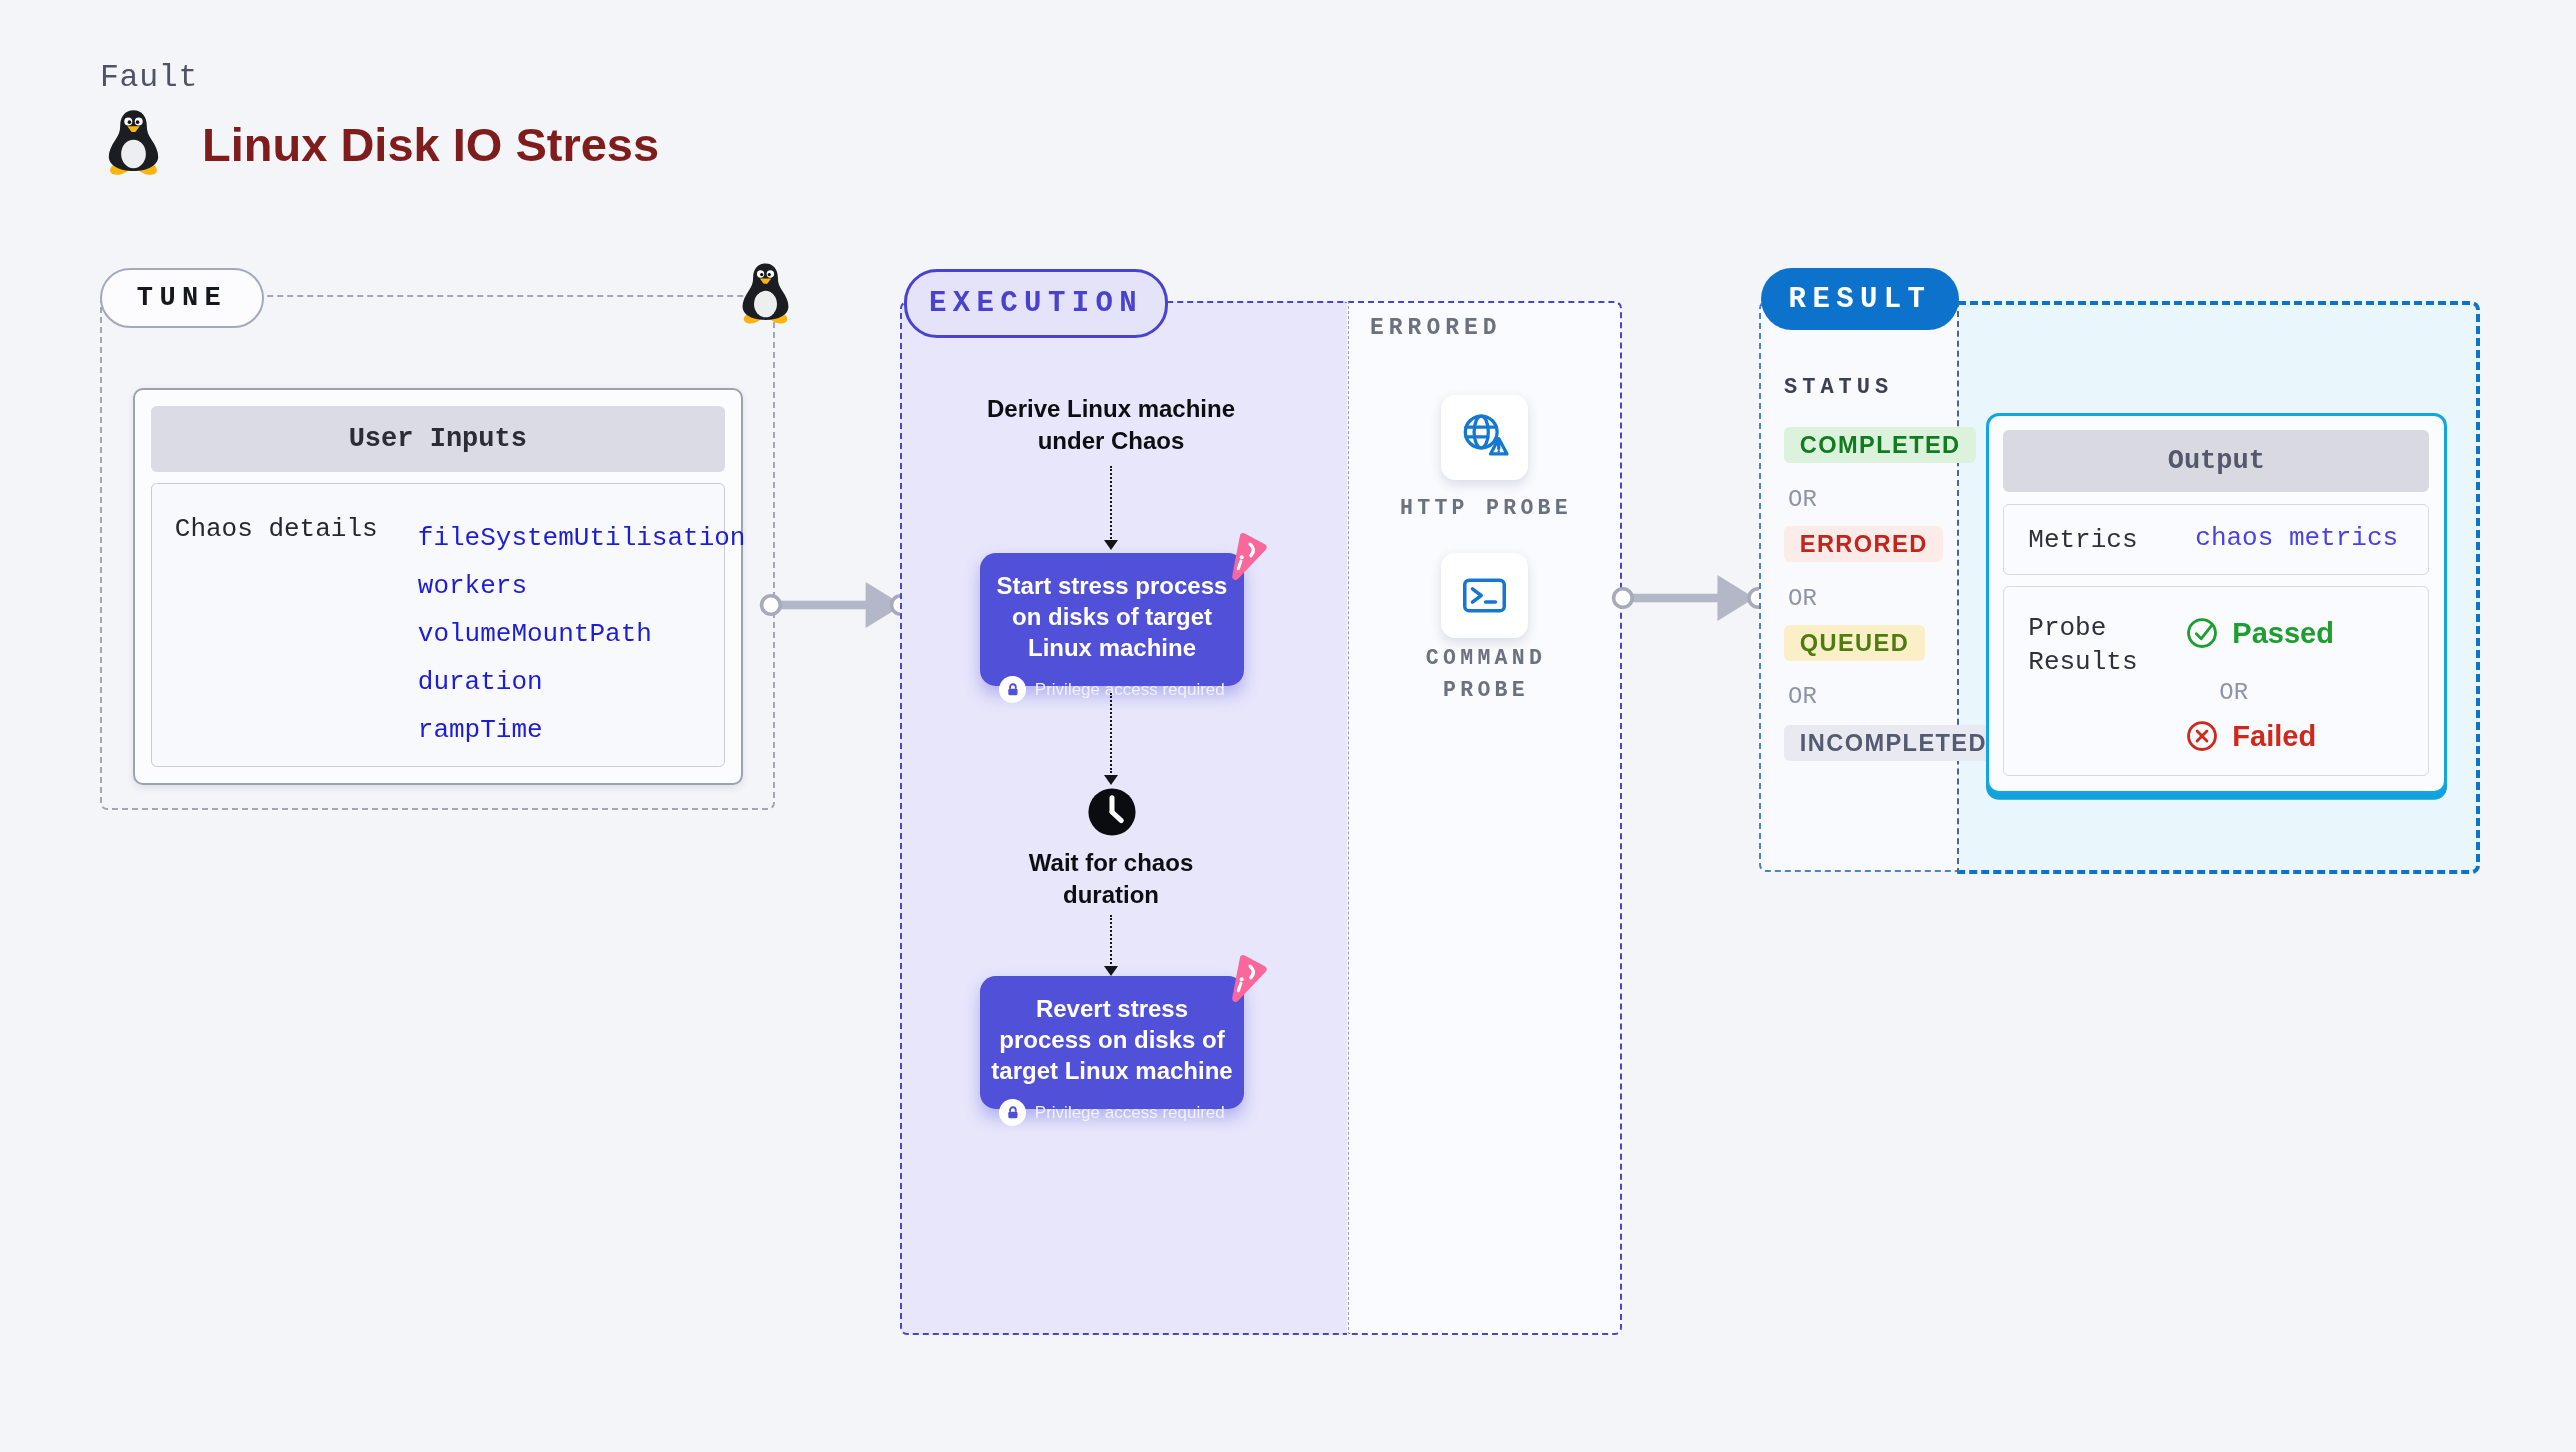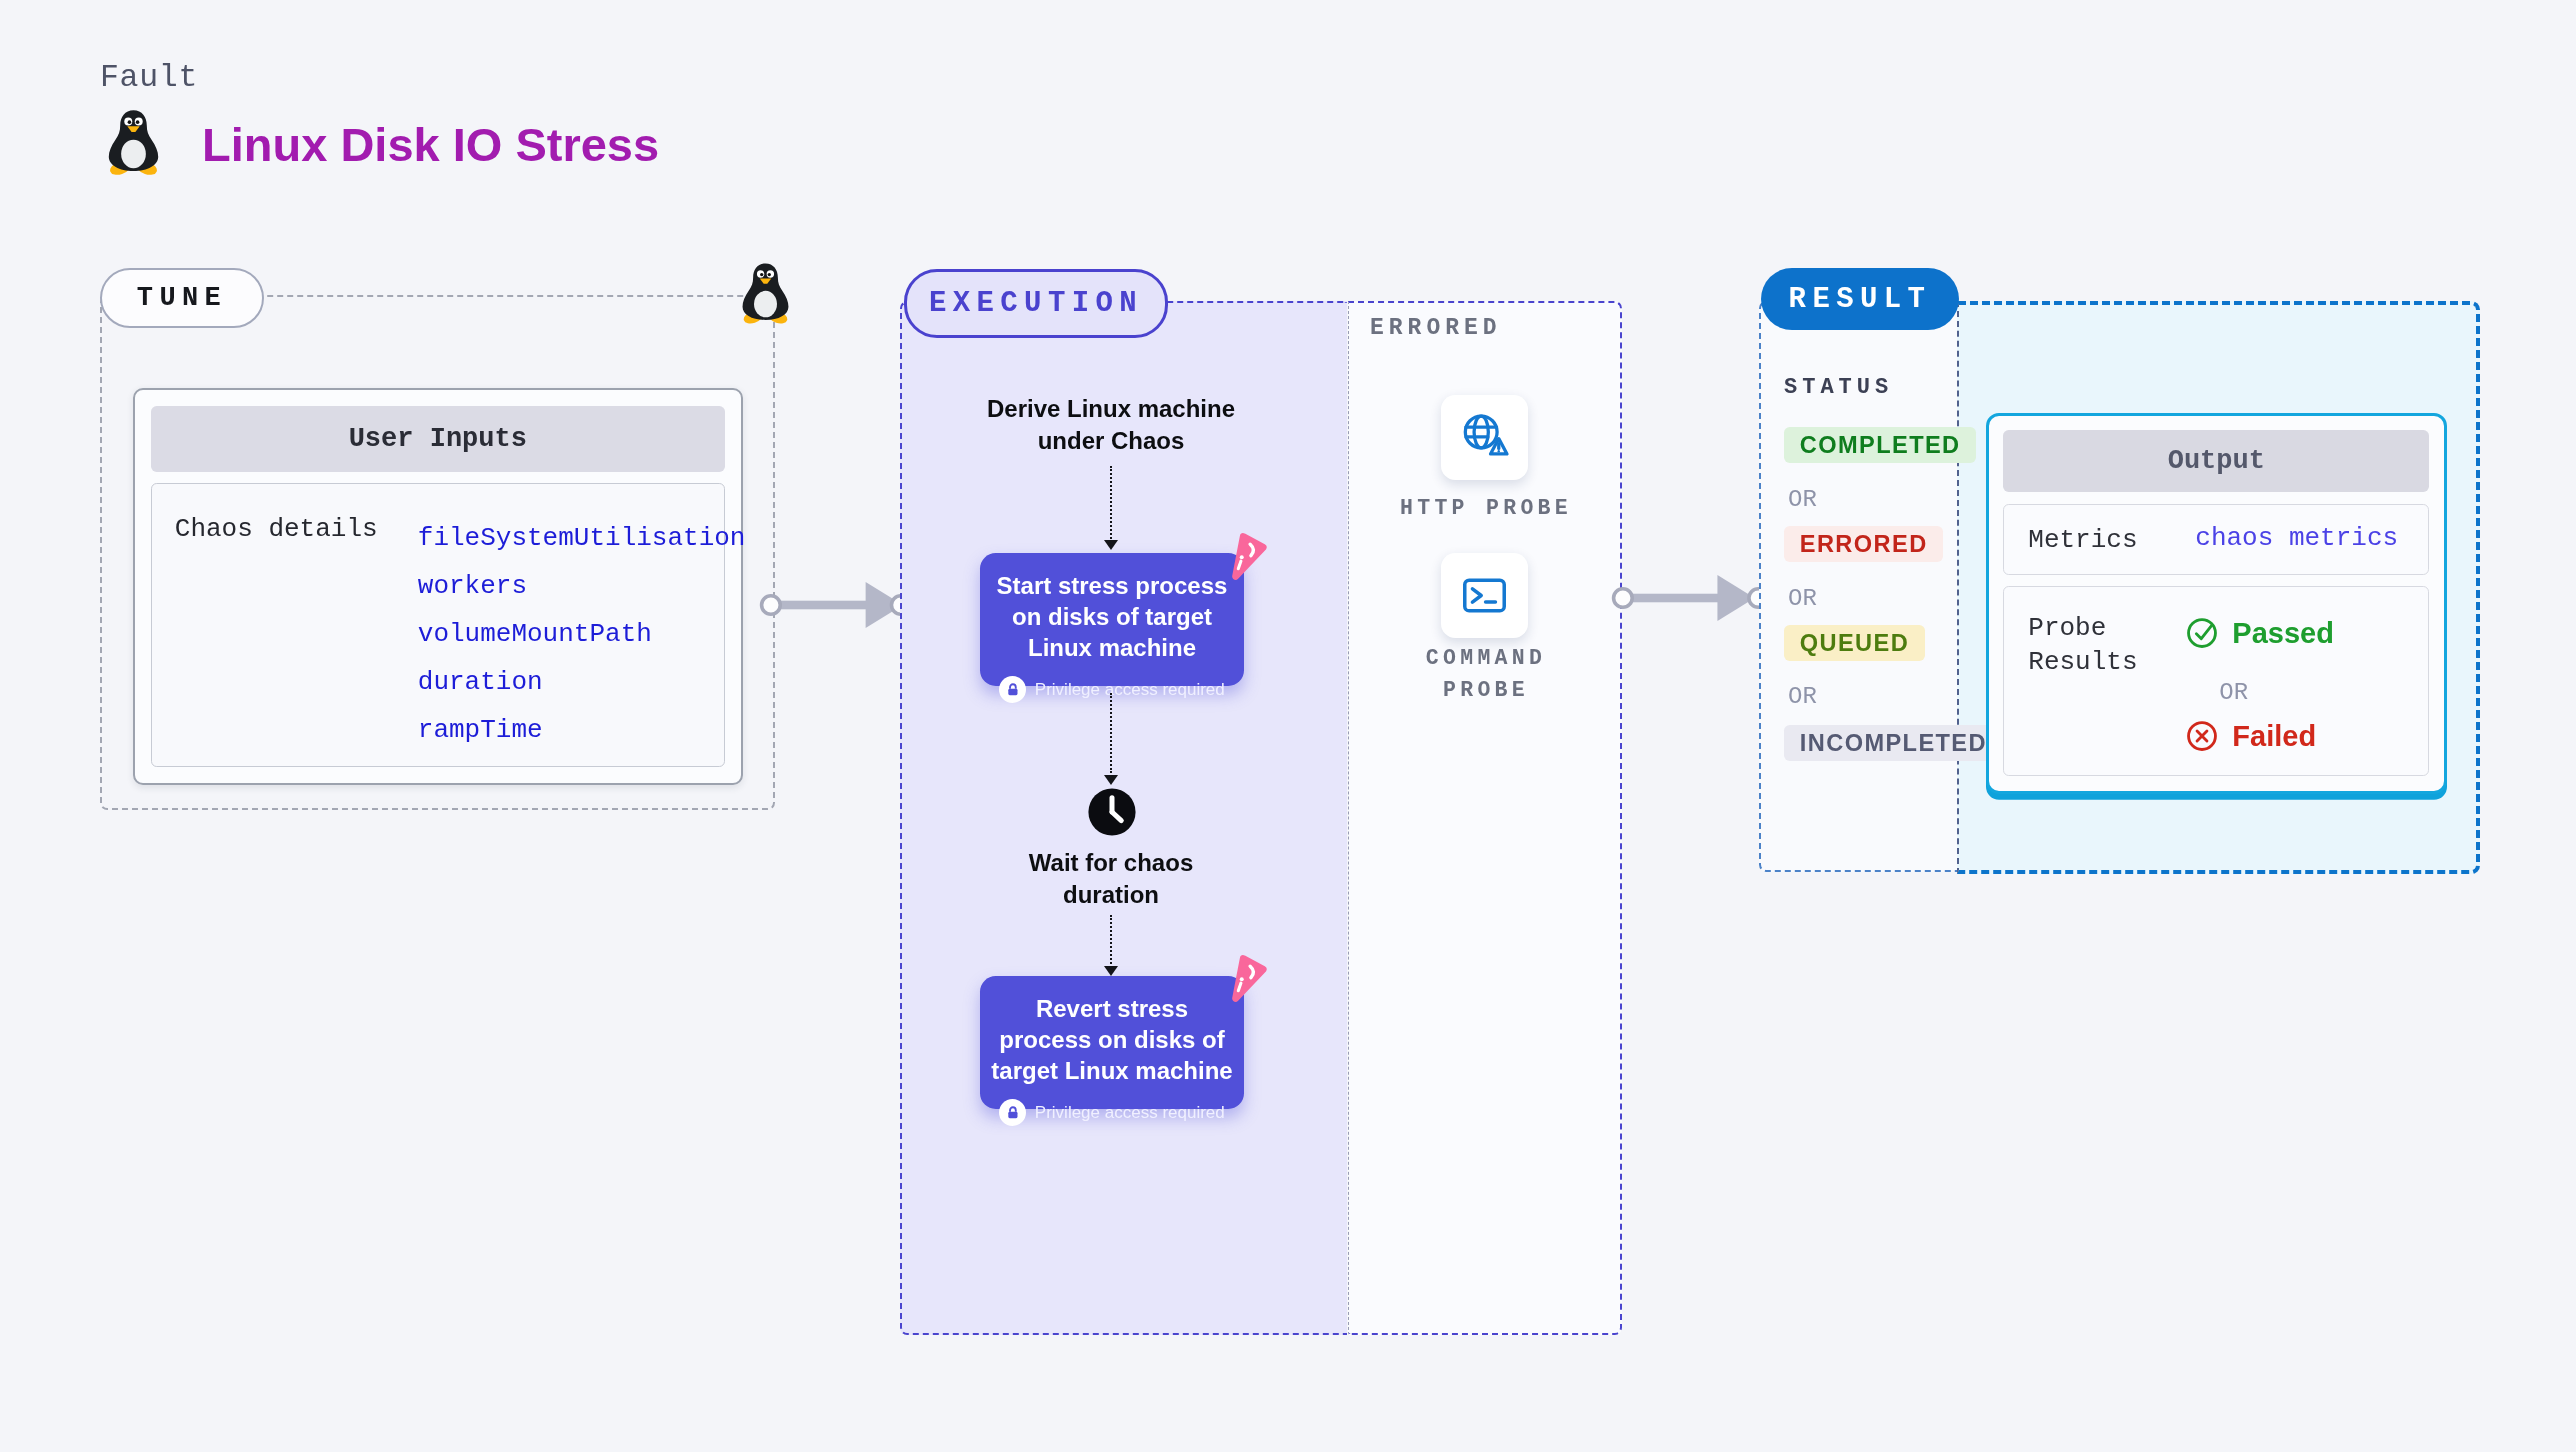--- a/index.html
+++ b/index.html
@@ -4,21 +4,21 @@
 <style>
   html,body{margin:0;padding:0;background:#F4F5F9;}
   #canvas{position:relative;width:2576px;height:1452px;background:#F4F5F9;overflow:hidden;
           font-family:"Liberation Sans",sans-serif;}
   .abs{position:absolute;}
   .mono{font-family:"Liberation Mono",monospace;}
   .sans{font-family:"Liberation Sans",sans-serif;}
 
   
   .eyebrow{font-size:31.5px;color:#4E5367;letter-spacing:0.7px;}
-  .page-title{font-size:47px;font-weight:bold;color:#a21caf;}
+  .page-title{font-size:47px;font-weight:bold;color:#7f1d1d;}
 
   
   .pill{display:flex;align-items:center;justify-content:center;border-radius:33px;z-index:5;}
   .pill-tune{background:#FCFCFE;border:2.9px solid #A3A9BC;color:#16181D;
              font-family:"Liberation Mono",monospace;font-weight:bold;font-size:27px;letter-spacing:6.4px;}
   .pill-exec{background:#E4E3FA;border:3.6px solid #4A42CE;color:#4A42CE;
              font-family:"Liberation Mono",monospace;font-weight:bold;font-size:29px;letter-spacing:6.4px;}
   .pill-result{background:#0D72CB;border:none;color:#FFFFFF;
              font-family:"Liberation Mono",monospace;font-weight:bold;font-size:29px;letter-spacing:6.4px;}
 

